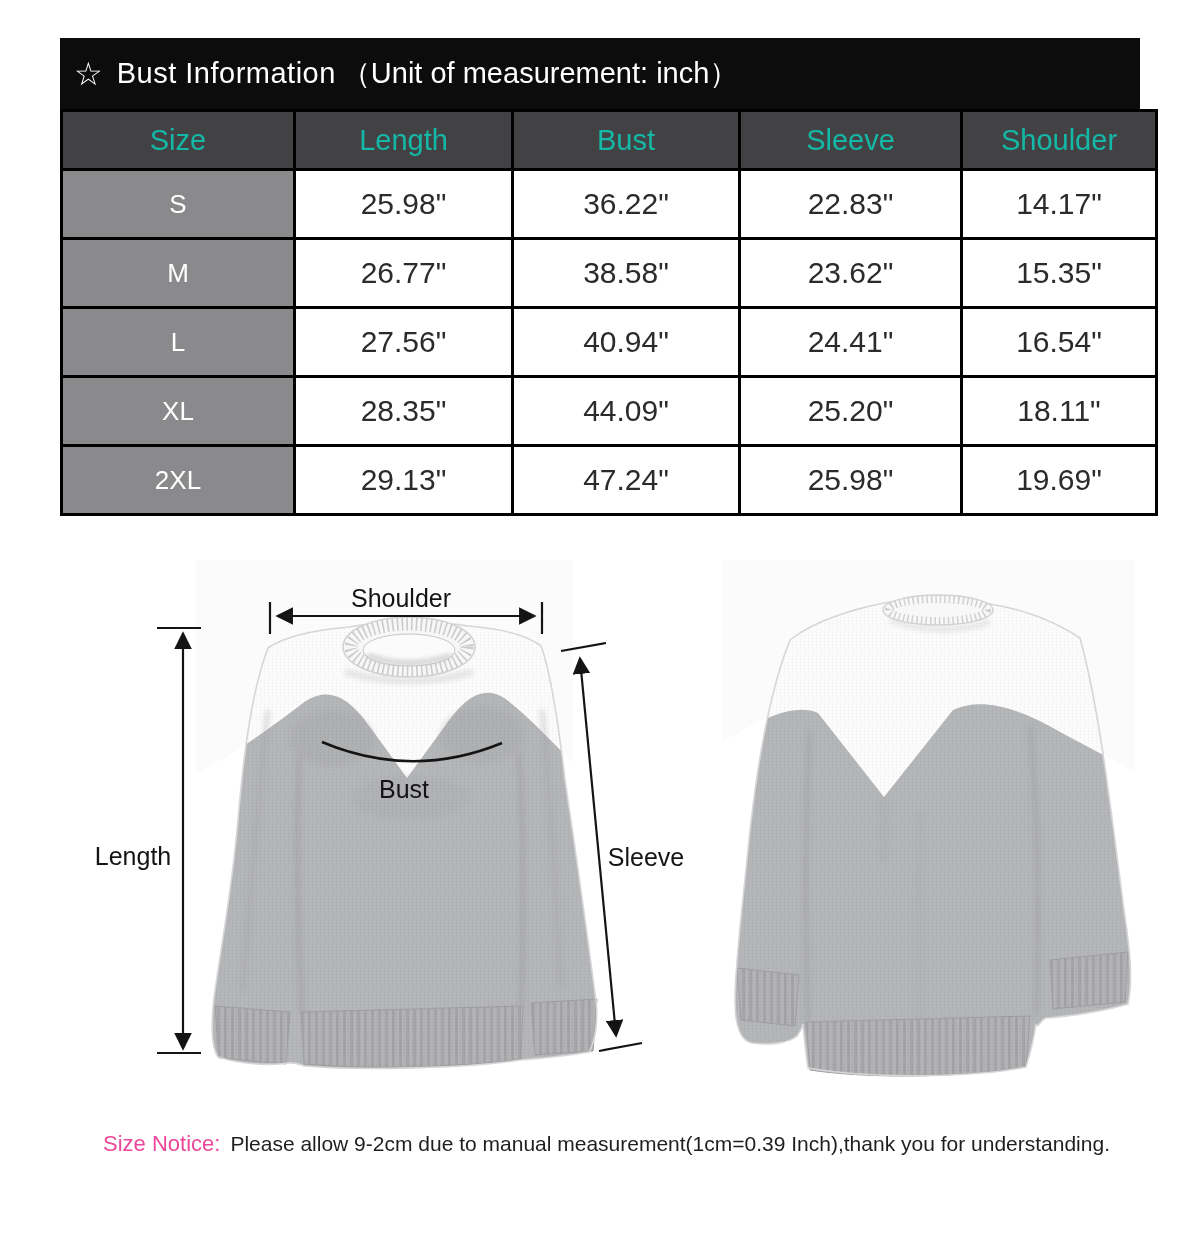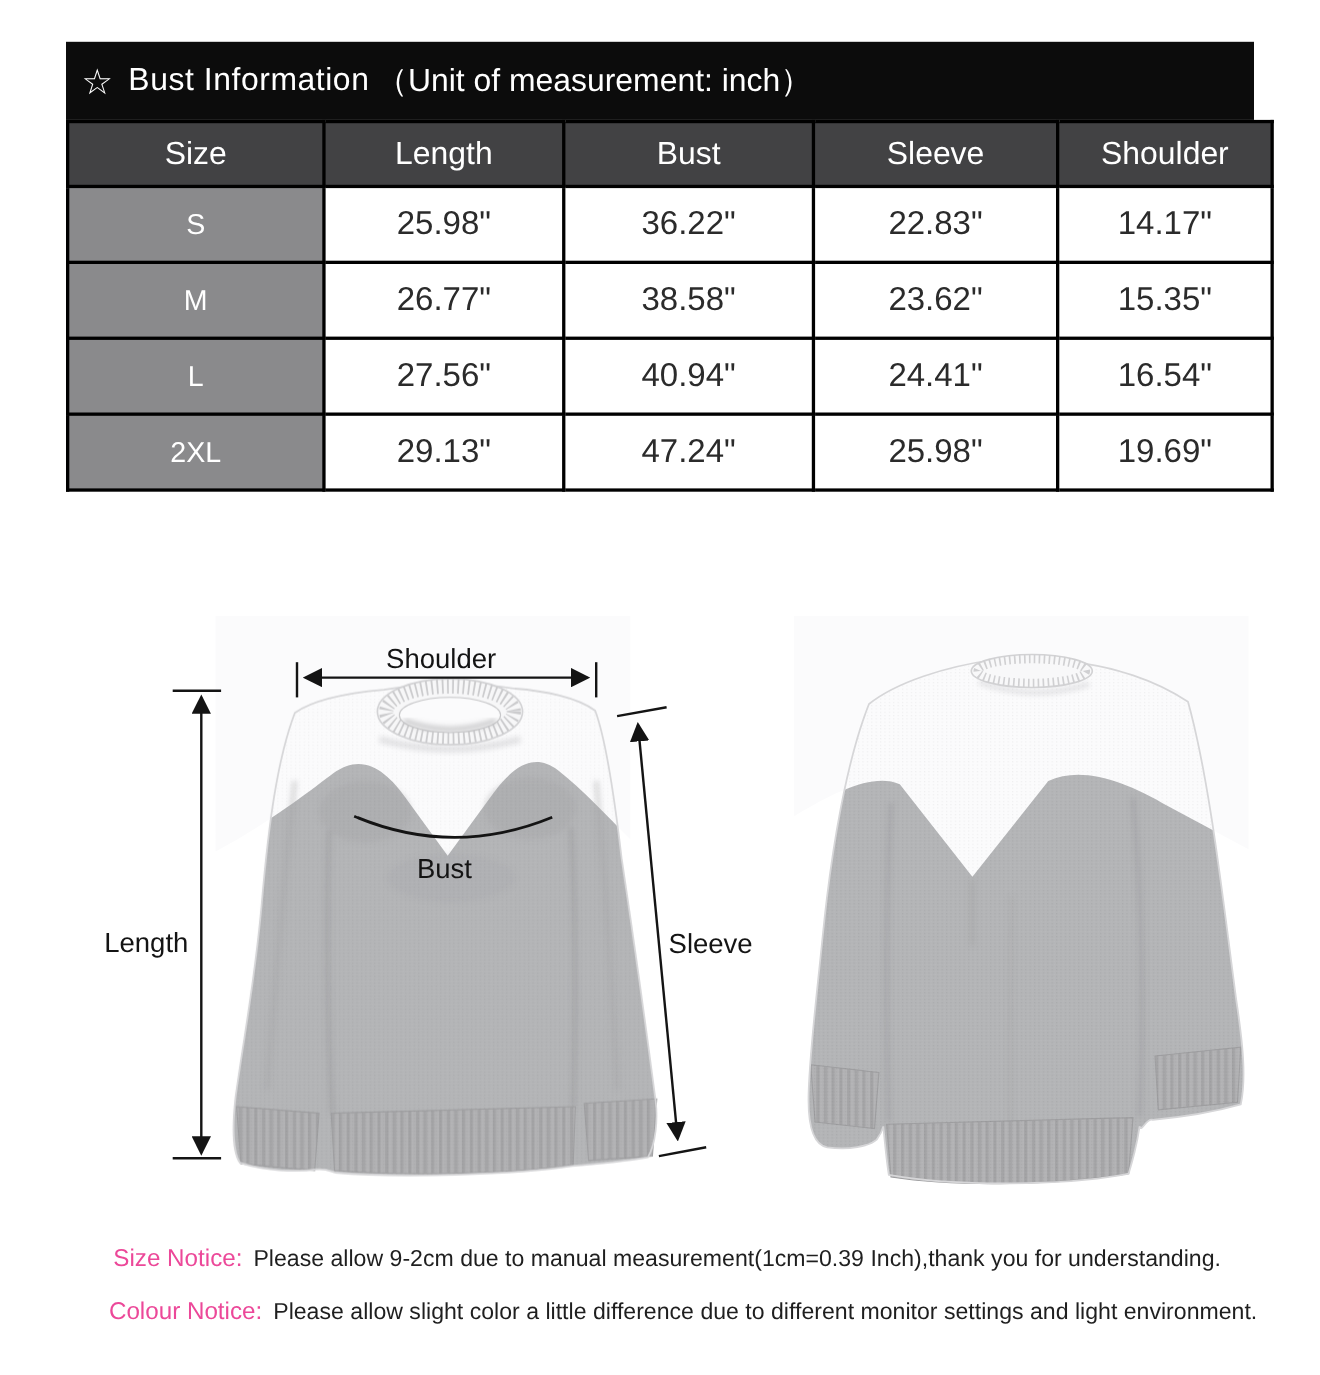--- a/index.html
+++ b/index.html
@@ -10,21 +10,21 @@
   .title-bar{position:absolute;left:60px;top:38px;width:1080px;height:71px;
              background:#0c0c0c;color:#fff;display:flex;align-items:center;}
   .title-star{font-size:32px;margin:0 14px 0 14px;line-height:1;}
   .title-text{font-size:29px;letter-spacing:.5px;}
   .title-unit{font-size:29px;margin-left:6px;}
 
   
   .size-table{position:absolute;left:60px;top:109px;width:1080px;border-collapse:collapse;
               table-layout:fixed;}
   .size-table td{border:3px solid #000;text-align:center;vertical-align:middle;padding:0;}
-  .size-table .hdr td{background:#424244;color:#ffffff;font-size:29px;height:56px;}
+  .size-table .hdr td{background:#424244;color:#14b8a6;font-size:29px;height:56px;}
   .size-table .row td{background:#fff;color:#2b2b2b;font-size:30px;height:66px;}
   .size-table .row td.szc{background:#8a8a8c;color:#fff;font-size:26px;}
   .c0{width:230px}.c1{width:215px}.c2{width:224px}.c3{width:219px}.c4{width:192px}
 
   
   .diagram{position:absolute;left:0;top:560px;width:1200px;height:560px;}
   .anno-text{font-size:25px;fill:#141414;font-family:"Liberation Sans",sans-serif;}
 
   
   .notice{position:absolute;left:103px;white-space:nowrap;font-size:21px;color:#1f1f1f;}
@@ -65,20 +65,27 @@
       <td>38.58"</td>
       <td>23.62"</td>
       <td>15.35"</td>
     </tr>
     <tr class="row">
       <td class="szc">L</td>
       <td>27.56"</td>
       <td>40.94"</td>
       <td>24.41"</td>
       <td>16.54"</td>
+    </tr>
+    <tr class="row">
+      <td class="szc">XL</td>
+      <td>28.35"</td>
+      <td>44.09"</td>
+      <td>25.20"</td>
+      <td>18.11"</td>
     </tr>
     <tr class="row">
       <td class="szc">2XL</td>
       <td>29.13"</td>
       <td>47.24"</td>
       <td>25.98"</td>
       <td>19.69"</td>
     </tr>
     </tbody>
   </table>
@@ -208,17 +215,14 @@
       <text class="anno-text" x="401" y="47" text-anchor="middle">Shoulder</text>
       <text class="anno-text" x="133" y="305" text-anchor="middle">Length</text>
       <text class="anno-text" x="646" y="306" text-anchor="middle">Sleeve</text>
       <text class="anno-text" x="404" y="238" text-anchor="middle">Bust</text>
     </g>
   </svg>
 
   <div class="notice" id="notice-size">
     <span class="lbl">Size Notice:</span><span>Please allow 9-2cm due to manual measurement(1cm=0.39 Inch),thank you for understanding.</span>
   </div>
-  <div class="notice" id="notice-colour">
-    <span class="lbl">Colour Notice:</span><span>Please allow slight color  a little difference due to different monitor settings and light environment.</span>
-  </div>
 
 </div>
 
 </body></html>

